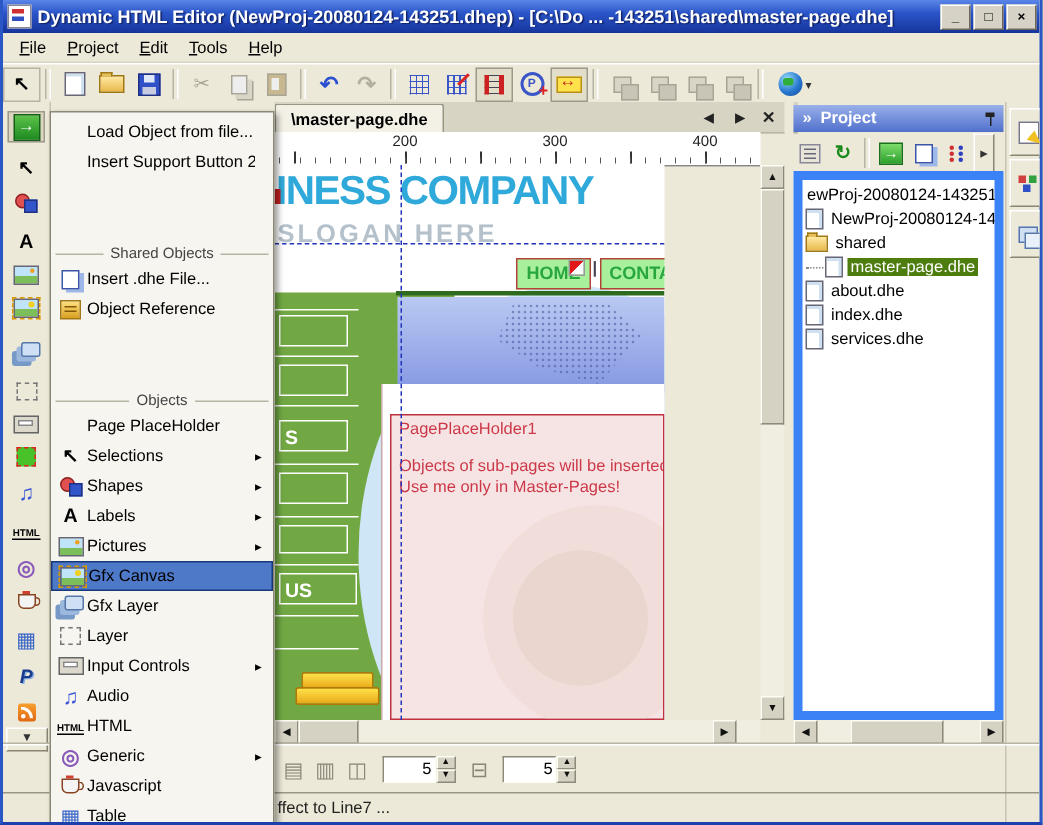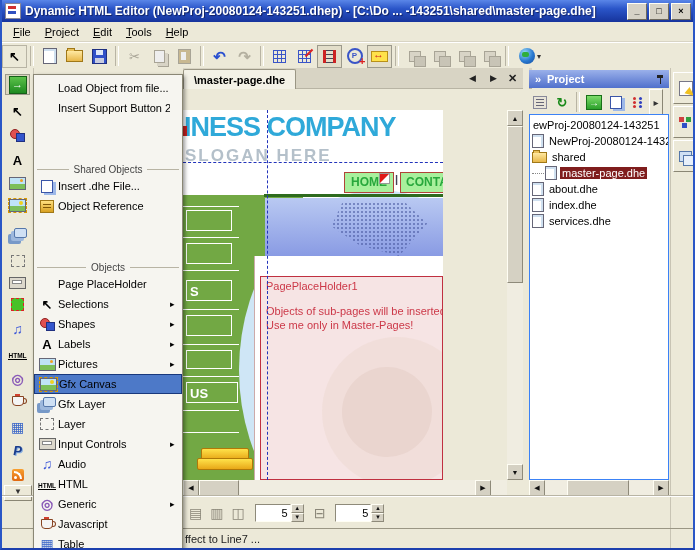--- a/index.html
+++ b/index.html
@@ -169,24 +169,24 @@
   .hscroll{left:181px;top:480px;width:324px;height:16px;}
   .splitter{left:521px;top:68px;width:6px;height:428px;background:#ece9d8;}
 
   
   .ppanel{left:527px;top:68px;width:140px;height:428px;}
   .phead{position:absolute;left:0;top:2px;width:140px;height:18px;background:linear-gradient(180deg,#9ab0ea,#5070cc);
     display:flex;align-items:center;color:#fff;font-weight:bold;}
   .phead .chev{width:18px;text-align:center;font-size:11px;}
   .ptoolbar{position:absolute;left:0;top:22px;width:140px;height:24px;display:flex;align-items:center;}
   .pbtn{width:22px;height:21px;display:flex;align-items:center;justify-content:center;flex:none;position:relative;}
-  .ptree{position:absolute;left:0;top:46px;width:140px;height:366px;background:#fff;border:1px solid #3b82f6;box-sizing:border-box;overflow:hidden;}
+  .ptree{position:absolute;left:0;top:46px;width:140px;height:366px;background:#fff;border:6px solid #3b82f6;box-sizing:border-box;overflow:hidden;}
   .trow{position:absolute;left:0;height:16px;display:flex;align-items:center;white-space:nowrap;}
   .trow .lbl{padding:0 2px;}
-  .trow.sel .lbl{background:#7f1d1d;color:#fff;}
+  .trow.sel .lbl{background:#4d7c0f;color:#fff;}
   .tico{margin-right:3px;flex:none;}
   .ic-page{display:inline-block;width:10px;height:12px;background:#fff;border:1px solid #667;box-shadow:inset -2px 2px 0 #cfe0f0;position:relative;}
   .ic-folder{display:inline-block;width:13px;height:9px;background:linear-gradient(#ffe9a2,#e8b84a);border:1px solid #a07818;position:relative;}
   .ic-folder::before{content:"";position:absolute;top:-3px;left:0;width:5px;height:2px;background:#e8c05a;border:1px solid #a07818;border-bottom:none;}
   .connector{display:inline-block;width:12px;border-top:1px dotted #888;margin-right:1px;}
   .pscroll{position:absolute;left:0;top:412px;width:140px;height:16px;}
 
   
   .rstrip{left:668px;top:68px;width:27px;height:482px;border-left:1px solid #c8c4b4;}
   .rsbtn{position:absolute;left:2px;width:23px;height:30px;background:#ece9d8;border:1px solid;border-color:#fff #8a8674 #8a8674 #fff;
@@ -361,20 +361,27 @@
 
   <div class="abs tabbar">
     <span class="tab">
         <span>\master-page.dhe</span>
       </span>
     <span class="tab-btn" style="left:282px">◀</span>
     <span class="tab-btn" style="left:303px">▶</span>
     <span class="tab-btn" style="left:322px;font-weight:bold;font-size:11px">✕</span>
   </div>
 
+  <div class="abs ruler">
+    <span class="ticks-l"></span>
+    <span class="ticks-s"></span>
+    <span class="rnum" style="left:72px">200</span>
+    <span class="rnum" style="left:172px">300</span>
+    <span class="rnum" style="left:272px">400</span>
+  </div>
 
   <div class="abs canvas">
     <div class="sidebar"></div>
     <div class="curve"></div>
     <div class="mapband"></div>
     <div class="greenline"></div>
 
     <span class="company">INESS COMPANY</span>
     <span class="slogan">SLOGAN HERE</span>
     <span class="hguide"></span>

